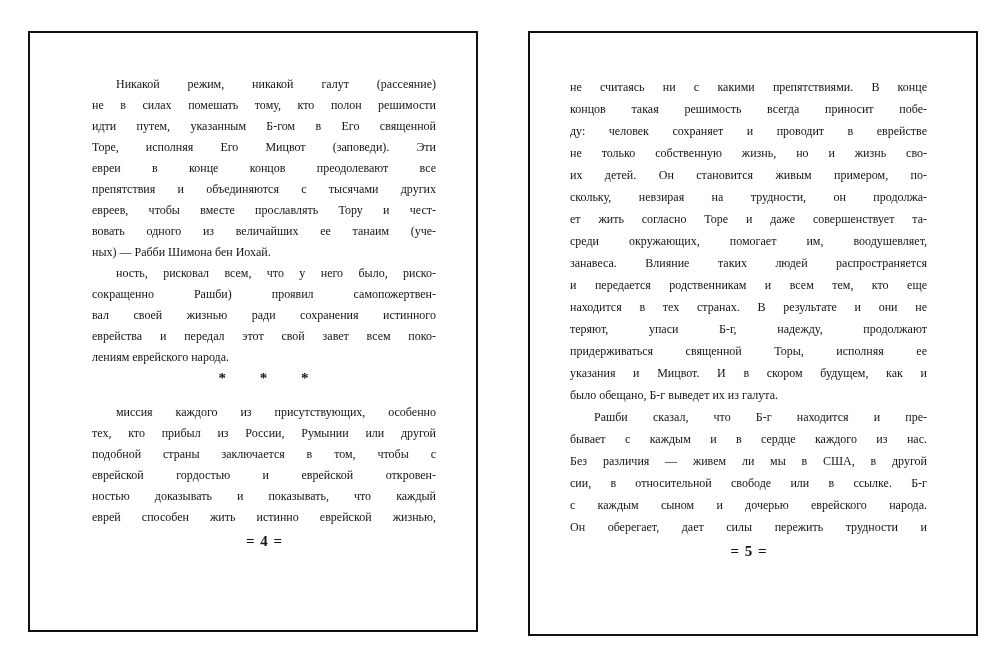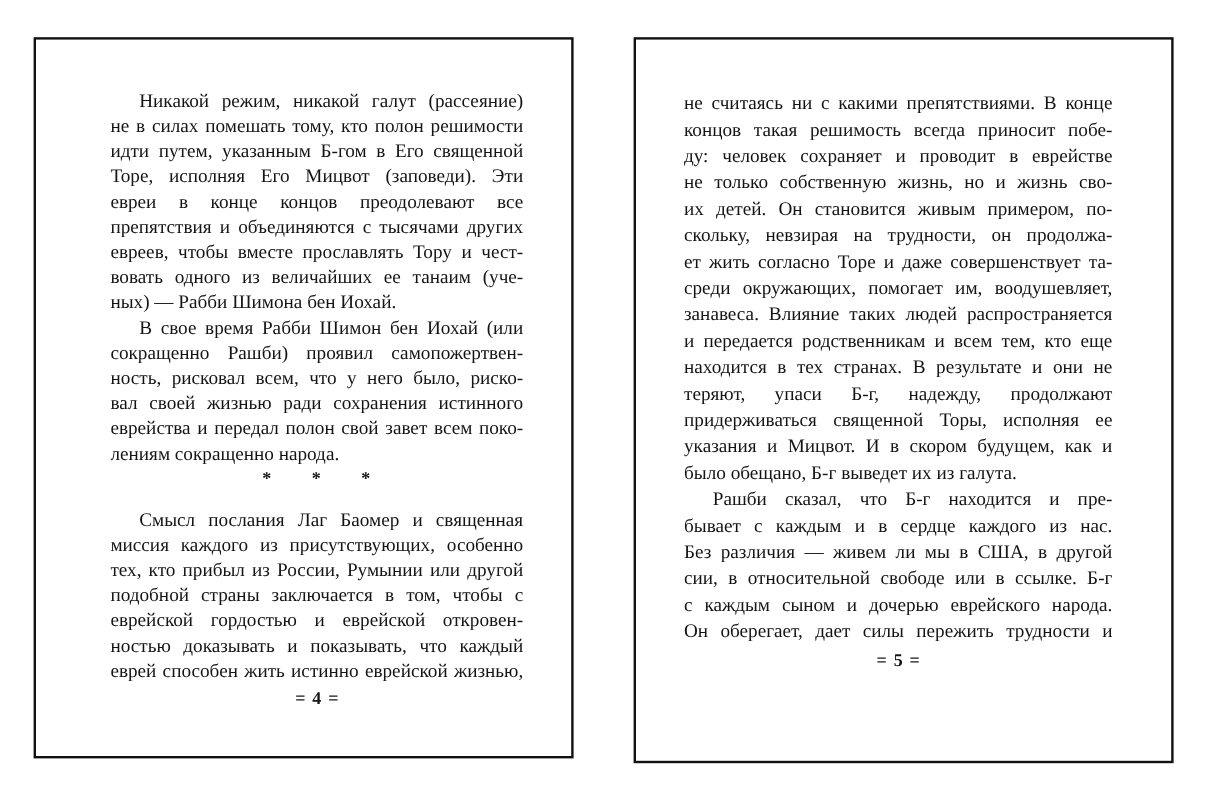--- a/index.html
+++ b/index.html
@@ -30,21 +30,21 @@
     left:28px;
     height:601px;
     padding:41px 40px 0 62px;
   }
   .page-right{
     left:528px;
     height:605px;
     padding:43px 49px 0 40px;
   }
   .line{
-    font-size:16px;
+    font-size:12px;
     text-align:justify;
     text-align-last:justify;
     white-space:normal;
     overflow:hidden;
   }
   .page-left .line{line-height:21px;height:21px;}
   .page-right .line{line-height:22px;height:22px;}
   .line.last{
     text-align:right;
     text-align-last:left;
@@ -81,30 +81,28 @@
           <div class="line">не в силах помешать тому, кто полон решимости</div>
           <div class="line">идти путем, указанным Б-гом в Его священной</div>
           <div class="line">Торе, исполняя Его Мицвот (заповеди). Эти</div>
           <div class="line">евреи в конце концов преодолевают все</div>
           <div class="line">препятствия и объединяются с тысячами других</div>
           <div class="line">евреев, чтобы вместе прославлять Тору и чест-</div>
           <div class="line">вовать одного из величайших ее танаим (уче-</div>
           <div class="line last">ных) — Рабби Шимона бен Иохай.</div>
         </div>
         <div class="para indent">
-          <div class="line">В свое время Рабби Шимон бен Иохай (или</div>
+          <div class="line">ность, рисковал всем, что у него было, риско-</div>
           <div class="line">сокращенно Рашби) проявил самопожертвен-</div>
-          <div class="line">ность, рисковал всем, что у него было, риско-</div>
           <div class="line">вал своей жизнью ради сохранения истинного</div>
-          <div class="line">еврейства и передал полон свой завет всем поко-</div>
-          <div class="line last">лениям сокращенно народа.</div>
+          <div class="line">еврейства и передал этот свой завет всем поко-</div>
+          <div class="line last">лениям еврейского народа.</div>
         </div>
         <div class="separator">* * *</div>
         <div class="para indent">
-          <div class="line">Смысл послания Лаг Баомер и священная</div>
           <div class="line">миссия каждого из присутствующих, особенно</div>
           <div class="line">тех, кто прибыл из России, Румынии или другой</div>
           <div class="line">подобной страны заключается в том, чтобы с</div>
           <div class="line">еврейской гордостью и еврейской откровен-</div>
           <div class="line">ностью доказывать и показывать, что каждый</div>
           <div class="line">еврей способен жить истинно еврейской жизнью,</div>
         </div>
       </div>
     <div class="page-number">= 4 =</div>
   </div>

